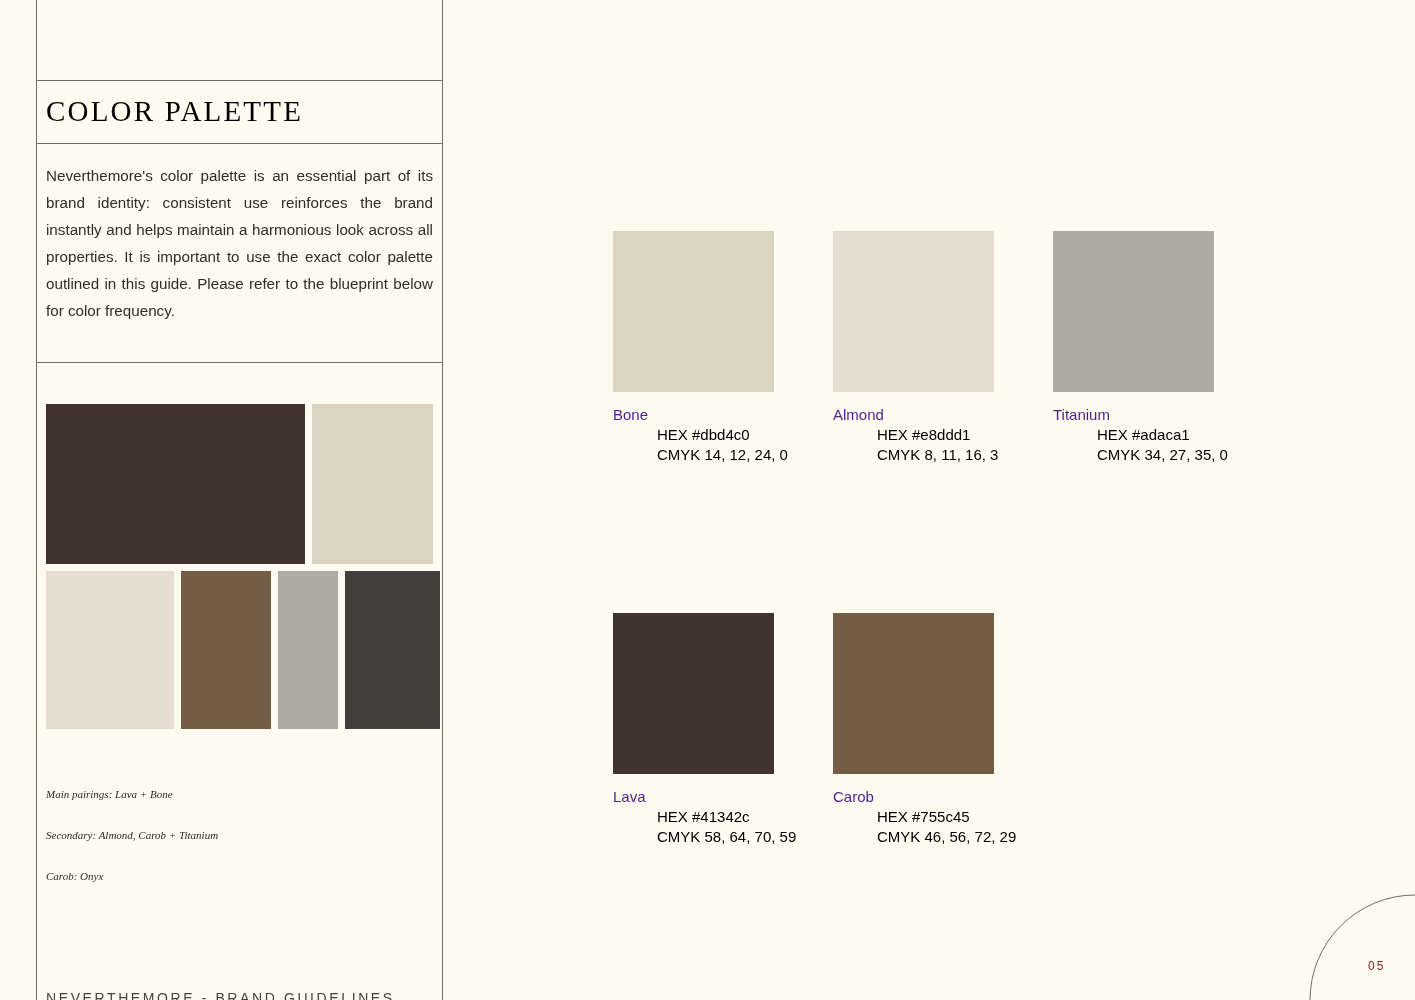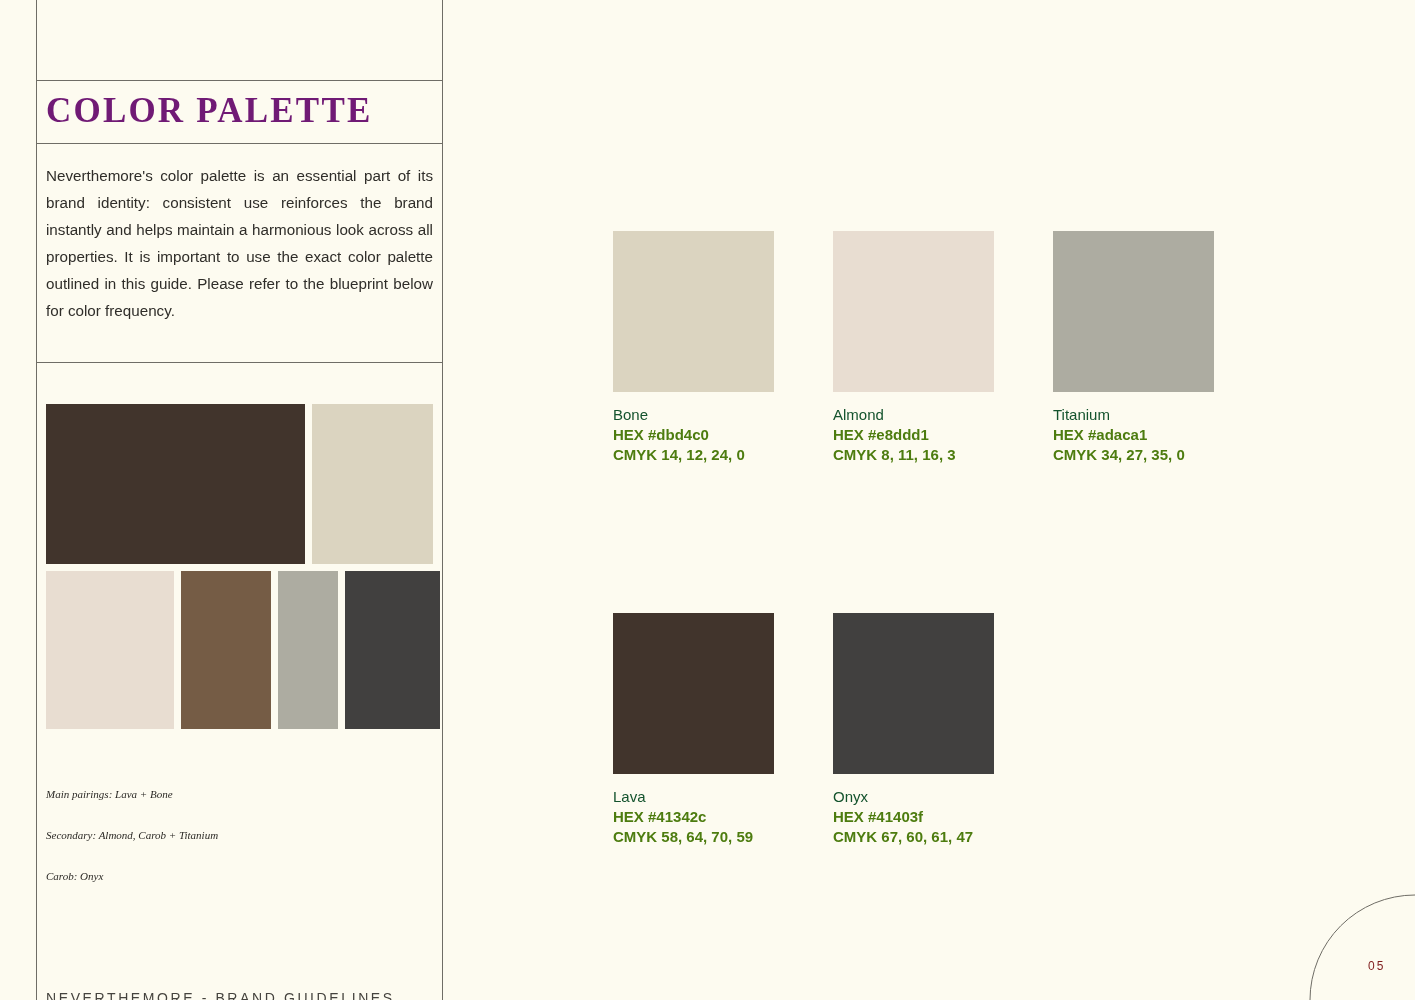--- a/index.html
+++ b/index.html
@@ -44,24 +44,24 @@
   .rule-h.r1 { top: 80px; }
   .rule-h.r2 { top: 143px; }
   .rule-h.r3 { top: 362px; }
 
   
   .panel-title {
     position: absolute;
     left: 46px;
     top: 89px;
     font-family: "Liberation Serif", "DejaVu Serif", serif;
-    font-size: 35px;
-    font-weight: 700;
+    font-size: 29px;
+    font-weight: 400;
     letter-spacing: 2.2px;
-    color: #701a75;
+    color: #000000;
     line-height: 44px;
     white-space: nowrap;
   }
 
   
   .panel-intro {
     position: absolute;
     left: 46px;
     top: 162px;
     width: 387px;
@@ -132,29 +132,30 @@
   }
   .swatch-chip {
     width: 161px;
     height: 161px;
   }
   .swatch-name {
     margin-top: 13px;
     font-size: 15px;
     line-height: 20px;
     font-weight: 400;
-    color: #14532d;
+    color: #4c1d95;
   }
   .swatch-hex,
   .swatch-cmyk {
     font-size: 15px;
     line-height: 20px;
-    font-weight: 700;
-    color: #4d7c0f;
+    font-weight: 400;
+    color: #000000;
     white-space: nowrap;
+    margin-left: 44px;
   }
 
   
   .corner-arc {
     position: absolute;
     right: 0;
     bottom: 0;
     width: 120px;
     height: 120px;
     pointer-events: none;
@@ -224,24 +225,24 @@
       </div>
     </div>
   <div class="swatch-row second">
       <div class="swatch-item">
         <div class="swatch-chip" style="background: rgb(65, 52, 44);"></div>
         <div class="swatch-name">Lava</div>
         <div class="swatch-hex">HEX #41342c</div>
         <div class="swatch-cmyk">CMYK 58, 64, 70, 59</div>
       </div>
       <div class="swatch-item">
-        <div class="swatch-chip" style="background: rgb(65, 64, 63);"></div>
-        <div class="swatch-name">Onyx</div>
-        <div class="swatch-hex">HEX #41403f</div>
-        <div class="swatch-cmyk">CMYK 67, 60, 61, 47</div>
+        <div class="swatch-chip" style="background: rgb(117, 92, 69);"></div>
+        <div class="swatch-name">Carob</div>
+        <div class="swatch-hex">HEX #755c45</div>
+        <div class="swatch-cmyk">CMYK 46, 56, 72, 29</div>
       </div>
     </div>
 </div>
 
 <svg class="corner-arc" viewBox="0 0 120 120">
   <path d="M 120 15 A 105 105 0 0 0 15 120" fill="none" stroke="#6f6d66" stroke-width="1"></path>
 </svg>
 <div class="page-number">05</div>
 
 </body></html>

